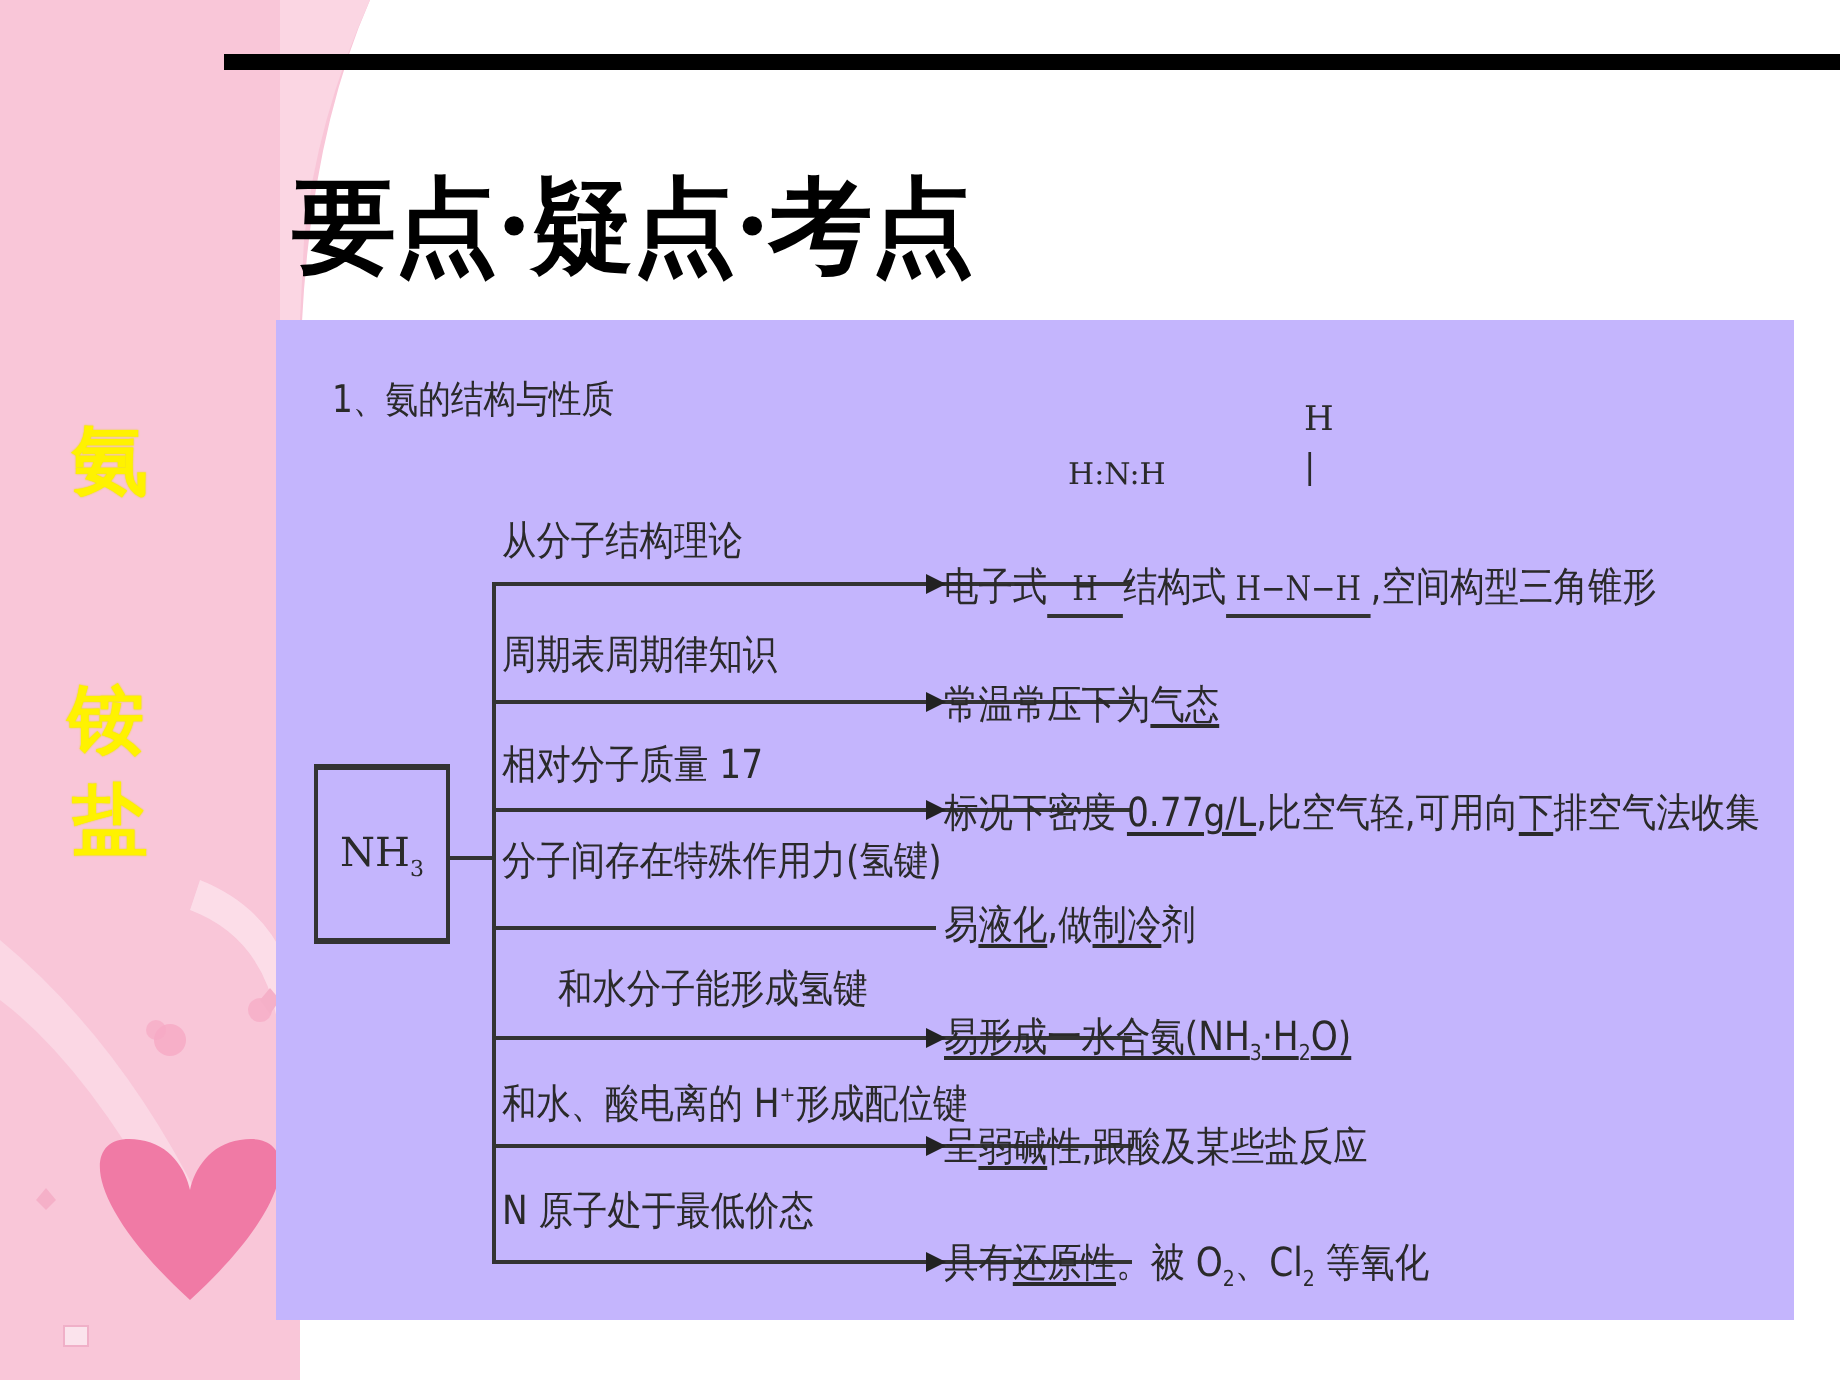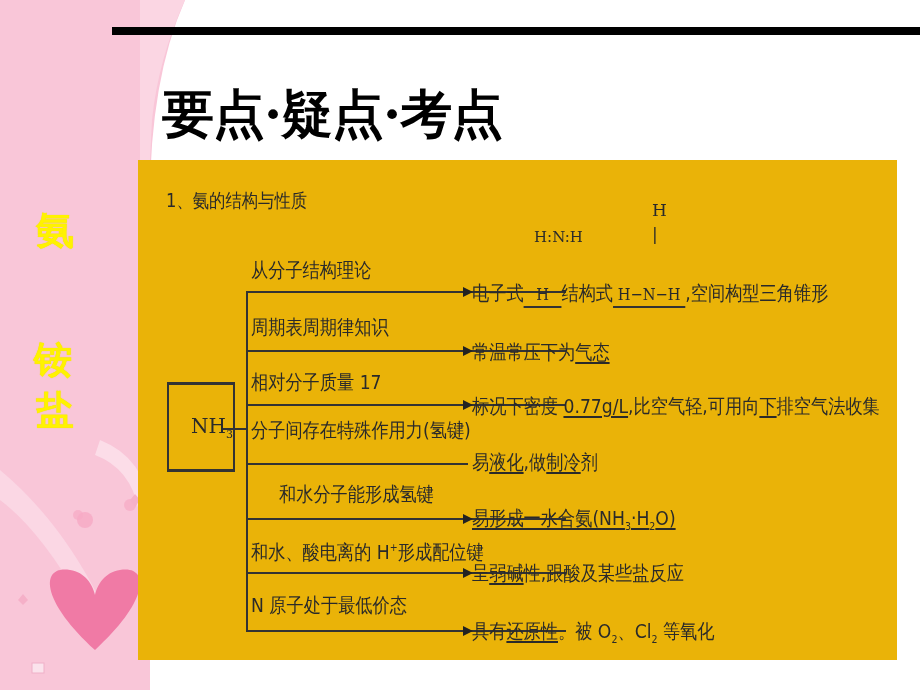--- a/index.html
+++ b/index.html
@@ -11,44 +11,43 @@
   .bg-pink {
     position:absolute; left:0; top:0; width:920px; height:690px;
   }
   .rule {
     position:absolute; left:112px; top:27px; width:808px; height:8px; background:#000;
   }
   .title {
     position:absolute; left:146px; top:84px; font-size:52px; line-height:60px;
     color:#000; letter-spacing:-1px; font-family:"DejaVu Serif", serif; font-weight:bold;
     white-space:nowrap;
-    margin-left:16px;
   }
   .side-char {
     position:absolute; color:#fff200; font-weight:bold; font-size:38px;
     font-family:"DejaVu Serif", serif; text-shadow:0 0 1px #e8d800;
   }
   .diagram {
     position:absolute; left:138px; top:160px; width:759px; height:500px;
-    background:#eab308; border:none; overflow:hidden;
+    background:#c4b5fd; border:none; overflow:hidden;
     font-family:"DejaVu Sans", sans-serif; color:#2a2a2a;
   }
   .diagram .t { position:absolute; white-space:nowrap; font-size:20px; line-height:24px; transform:scaleX(0.86); transform-origin:left center; }
   .diagram .sec { font-size:19px; }
   .hline { position:absolute; height:2px; background:#333; }
   .vline { position:absolute; width:2px; background:#333; }
   .arrowhead {
     position:absolute; width:0; height:0;
     border-top:5px solid transparent; border-bottom:5px solid transparent;
     border-left:10px solid #222;
   }
   .nh3box {
-    position:absolute; left:29px; top:222px; width:64px; height:84px;
+    position:absolute; left:19px; top:222px; width:64px; height:84px;
     border:2px solid #333; border-top-width:3px; border-bottom-width:3px;
-    display:flex; align-items:center; justify-content:flex-end;
+    display:flex; align-items:center; justify-content:center;
     font-family:"DejaVu Serif", serif; font-size:20px; color:#2a2a2a;
   }
   .u { text-decoration:underline; text-underline-offset:3px; text-decoration-thickness:2px; }
   .blank { display:inline-block; border-bottom:2px solid #333; text-align:center; position:relative; }
   .mono { font-family:"DejaVu Serif", serif; }
   sub { font-size:11px; }
   sup { font-size:11px; }
   .formula { position:absolute; font-family:"DejaVu Serif", serif; font-size:17px; color:#2a2a2a; white-space:nowrap; }
 </style>
 </head>

